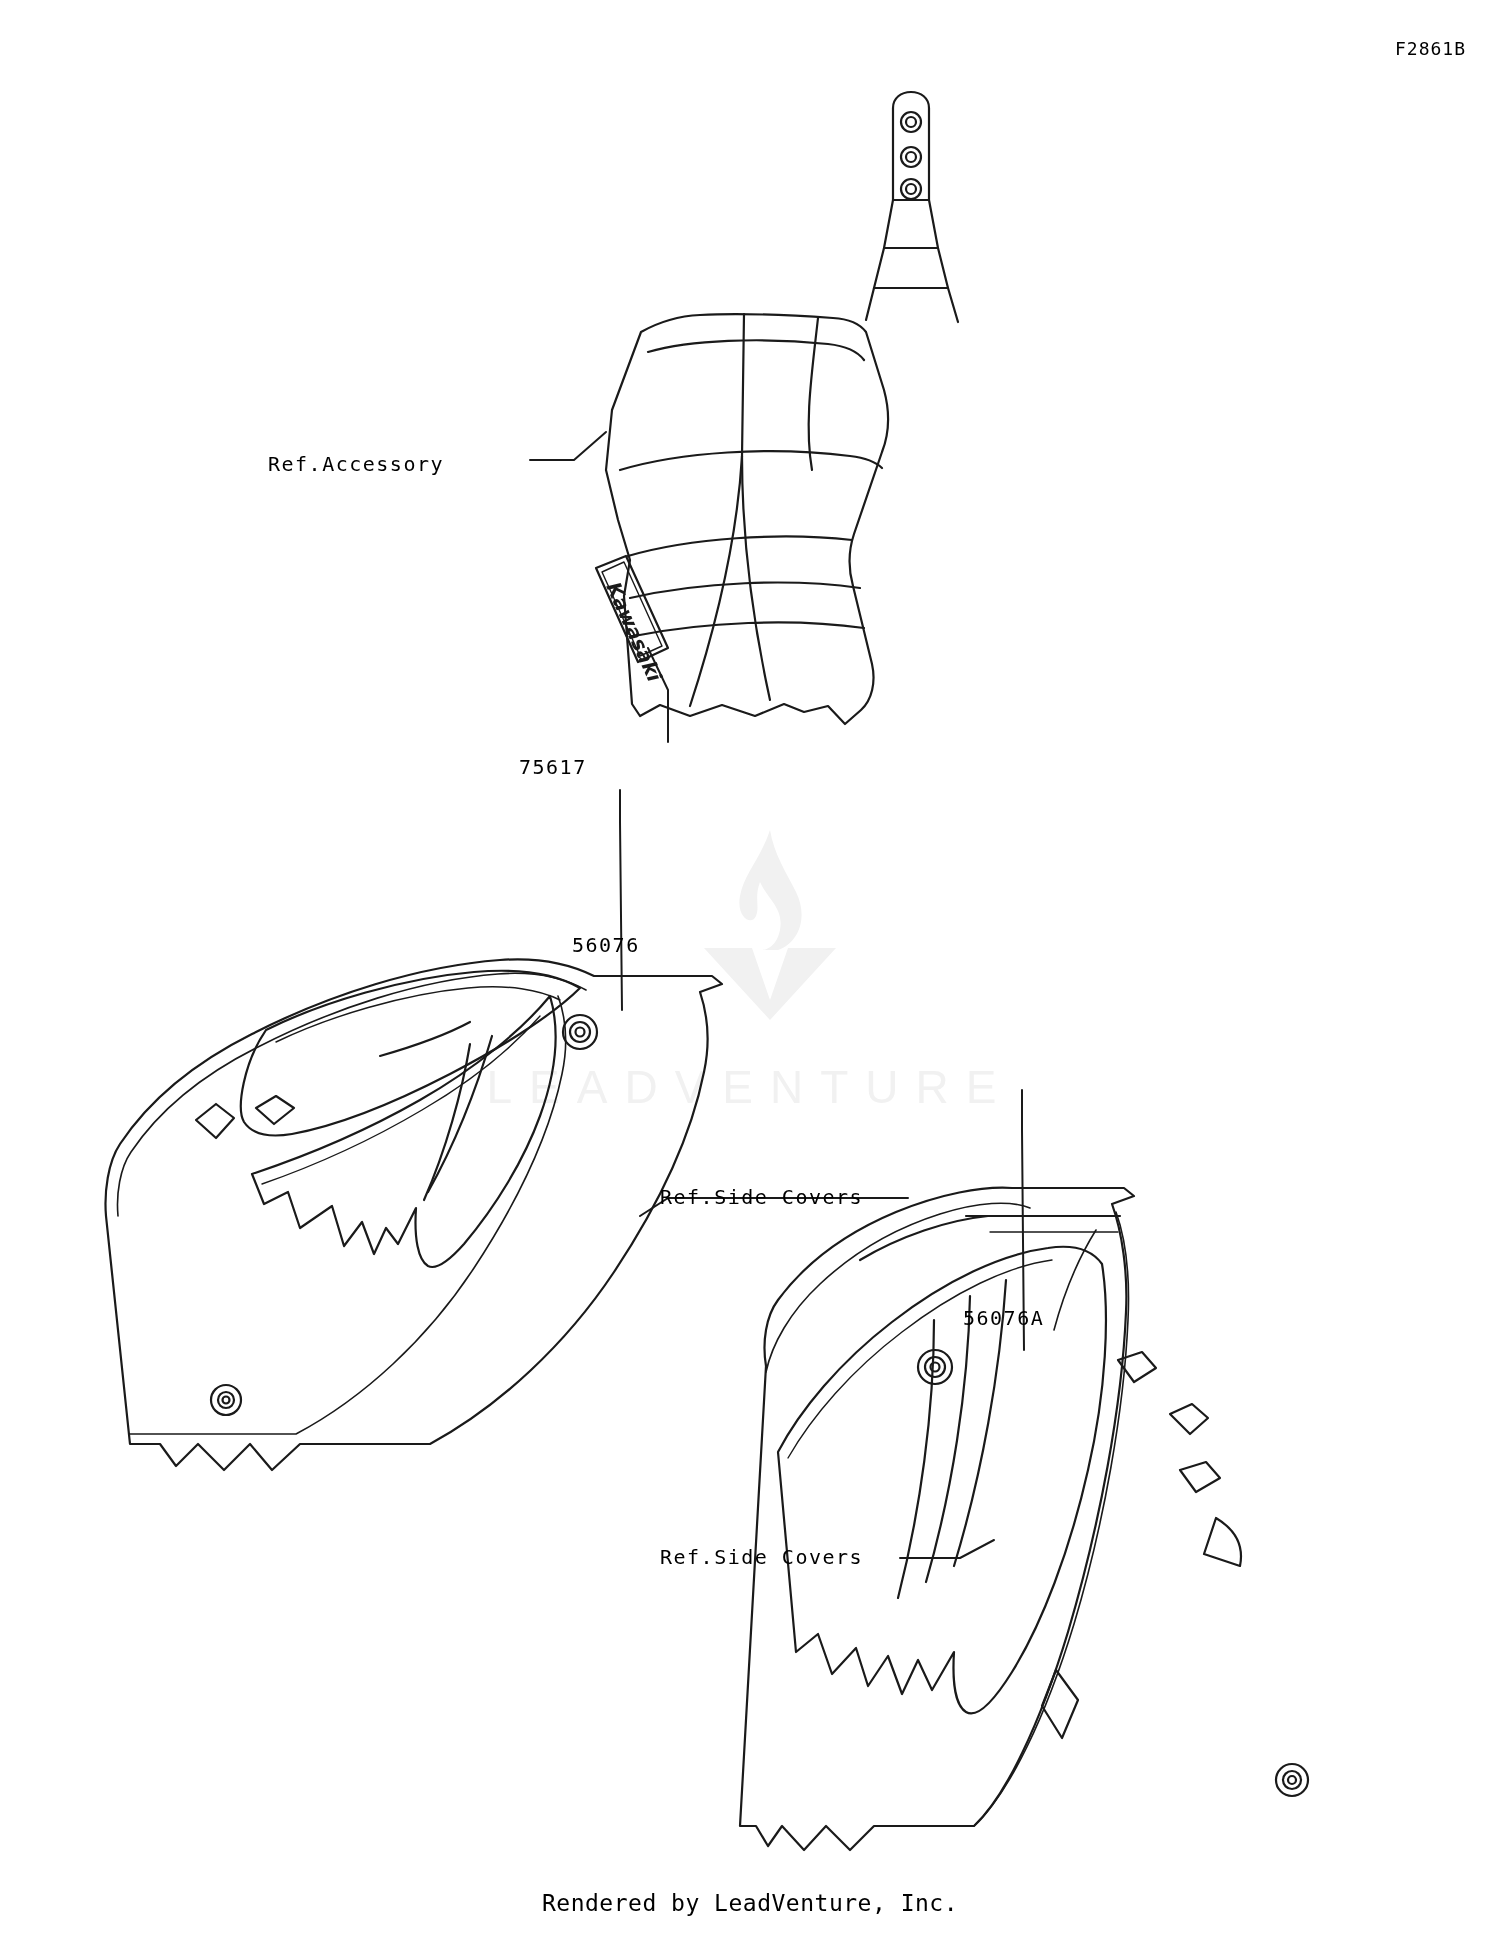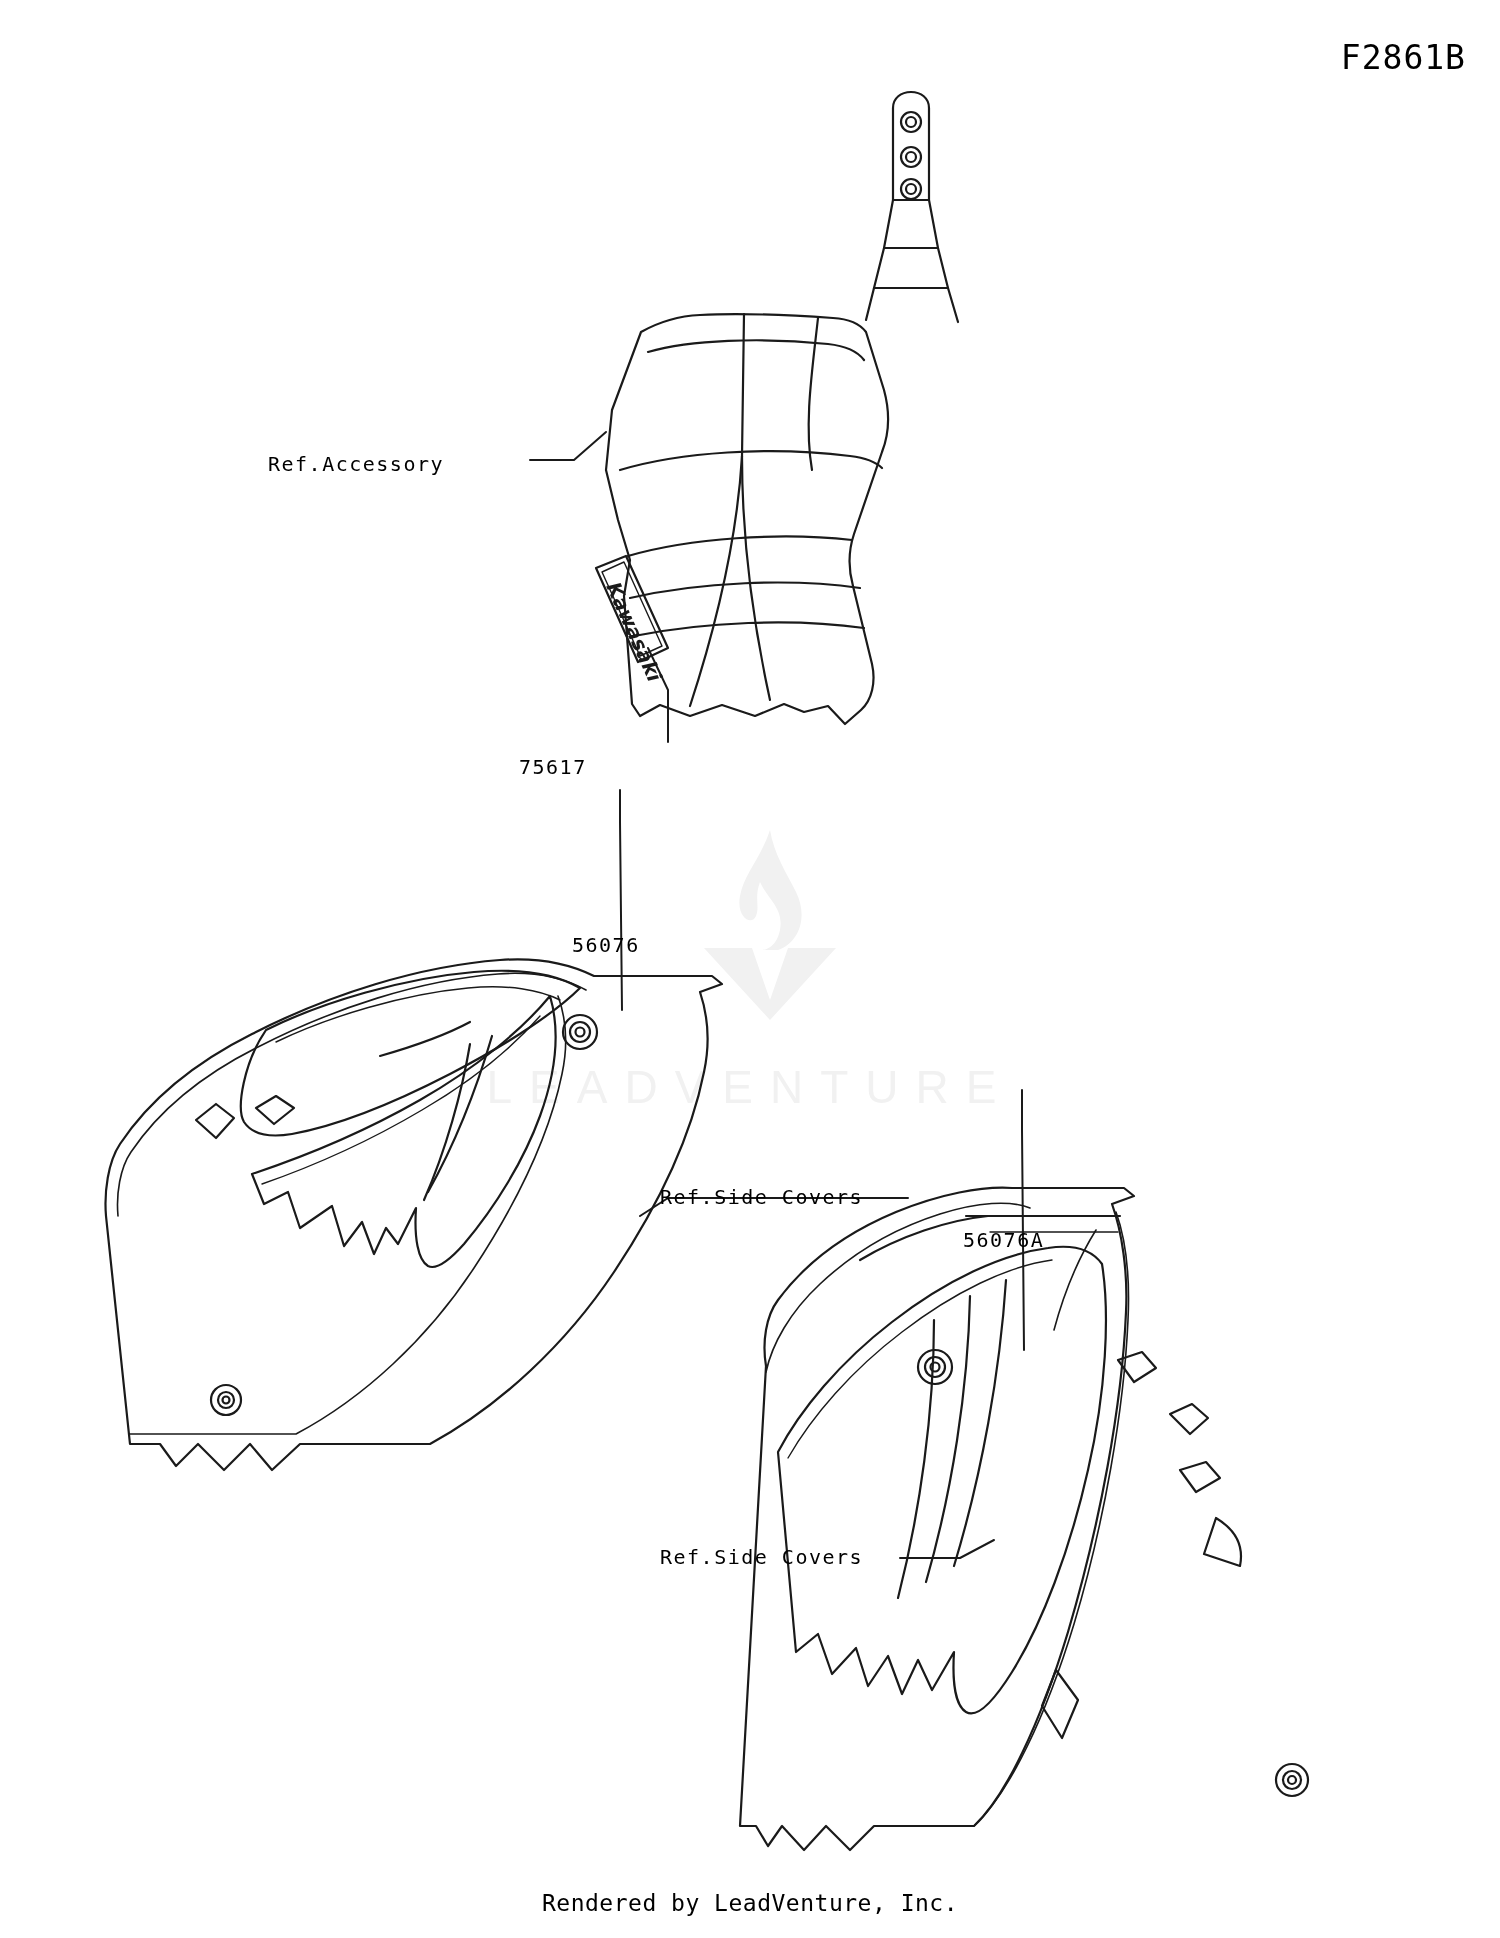--- a/index.html
+++ b/index.html
@@ -16,21 +16,21 @@
     overflow: hidden;
   }
   #diagram-root {
     position: absolute;
     inset: 0;
   }
   .diagram-code {
     position: absolute;
     top: 38px;
     right: 34px;
-    font-size: 33px;
+    font-size: 18px;
     letter-spacing: 1px;
     color: #000;
     white-space: nowrap;
   }
   .footer-credit {
     position: absolute;
     left: 0;
     right: 0;
     bottom: 22px;
     text-align: center;
@@ -218,17 +218,17 @@
 
     </g>
   </svg>
 
   <div class="diagram-code">F2861B</div>
 
   <div class="label" style="left:268px; top:452px;">Ref.Accessory</div>
   <div class="label" style="left:519px; top:755px;">75617</div>
   <div class="label" style="left:572px; top:933px;">56076</div>
   <div class="label" style="left:660px; top:1185px;">Ref.Side Covers</div>
-  <div class="label" style="left:963px; top:1228px;">56076A</div>
+  <div class="label" style="left:963px; top:1306px;">56076A</div>
   <div class="label" style="left:660px; top:1545px;">Ref.Side Covers</div>
 
   <div class="footer-credit">Rendered by LeadVenture, Inc.</div>
 </div>
 
 </body></html>

